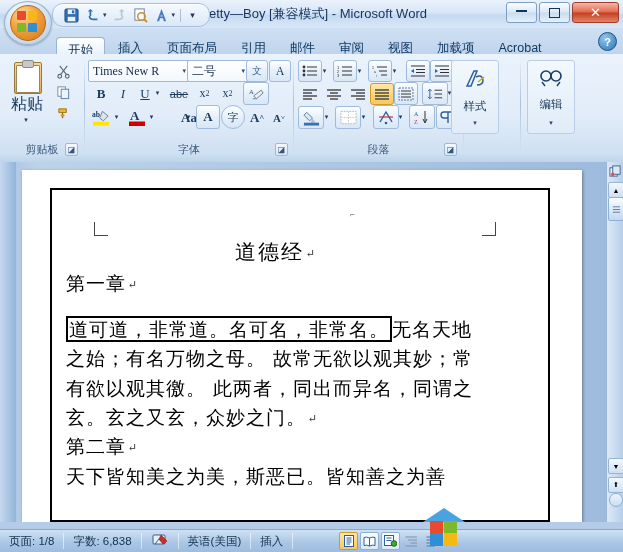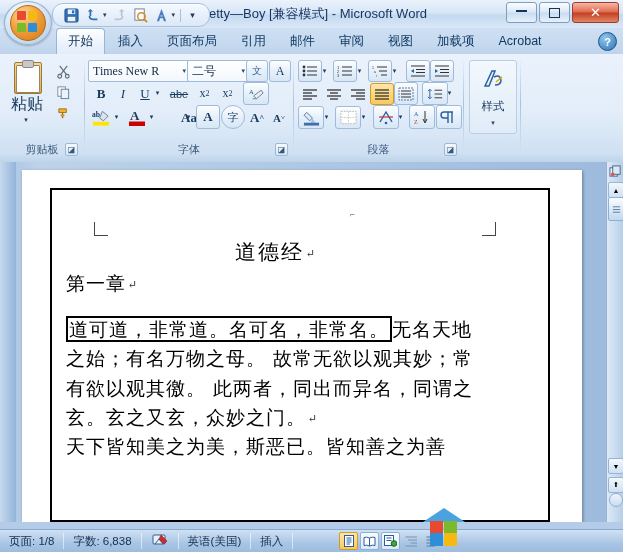--- a/index.html
+++ b/index.html
@@ -42,21 +42,21 @@
     background:linear-gradient(180deg,#fbfdff,#dbe8f6 48%,#c9dcf0 52%,#e6f0fb);
     display:flex;align-items:center;justify-content:center;color:#123; font-size:11px;}
   .wbtn.close{width:45px;border:1px solid #a03b30;
     background:linear-gradient(180deg,#f6b7a5,#e06a4e 48%,#c33f21 52%,#e08466);
     color:#fff;font-weight:bold;font-size:13px;}
 
   
   .tabstrip{position:absolute;left:0;top:28px;width:623px;height:26px;
     background:linear-gradient(180deg,#cfe0f3,#bfd4ec);
     border-bottom:1px solid #9ab4d4;}
-  .tabs{position:absolute;left:56px;top:0;display:flex;height:26px;align-items:center;}
+  .tabs{position:absolute;left:56px;top:9px;display:flex;height:26px;align-items:flex-start;}
   .tab{height:22px;line-height:22px;padding:0 11px;font-size:12.5px;color:#123a63;
     border-radius:4px 4px 0 0;margin-right:2px;white-space:nowrap;}
   .tab.active{background:#e8f1fb;border:1px solid #9ab4d4;border-bottom:none;
     height:25px;line-height:24px;color:#0d2c4f;
     background:linear-gradient(180deg,#ffffff,#eaf3fc 60%,#e3eefb);}
   .helpbtn{position:absolute;right:6px;top:4px;width:17px;height:17px;border-radius:50%;
     background:radial-gradient(circle at 35% 30%,#8fc6ef,#2e74b5);
     border:1px solid #1b5185;color:#fff;font-size:11px;font-weight:bold;
     display:flex;align-items:center;justify-content:center;}
 
@@ -501,55 +501,74 @@
           <svg width="18" height="17" viewBox="0 0 18 17">
               <path d="M13 3 L4 3 Q1 3 1 6 Q1 9 4 9 L8 9 M8 3 L8 14 M12 3 L12 14" stroke="#2b5fa0" stroke-width="1.4" fill="none"></path>
             </svg>
         </div>
       </div>
       <div class="glabel">段落</div>
       <div class="dlg" style="right:4px;">◪</div>
     </div>
     <div class="gdiv" style="left:463px;"></div>
 
-    <div class="group" style="left:466px;width:52px;text-align:right;">
+    <div class="group" style="left:448px;width:52px;text-align:right;">
       <div class="gbody">
         <div class="bigbtn" style="left:3px;">
           <div class="bico">
             <svg width="24" height="22" viewBox="0 0 24 22">
                 <path d="M4 18 L11 3 L14 3 L8 18 Z" fill="none" stroke="#2b5fa0" stroke-width="1.5"></path>
                 <path d="M13 9 Q19 6 20 12 Q20 17 14 17" fill="none" stroke="#2b5fa0" stroke-width="1.5"></path>
                 <path d="M15 14 L21 9" stroke="#e0a800" stroke-width="1.5"></path>
               </svg>
           </div>
           <div class="blbl">样式</div>
           <div class="bcar">▾</div>
         </div>
       </div>
     </div>
     <div class="gdiv" style="left:520px;"></div>
 
+    <div class="group" style="left:523px;width:56px;">
+      <div class="gbody">
+        <div class="bigbtn" style="left:4px;">
+          <div class="bico">
+            <svg width="24" height="20" viewBox="0 0 24 20">
+                <circle cx="7" cy="8" r="5" fill="none" stroke="#1b3e66" stroke-width="1.6"></circle>
+                <circle cx="17" cy="8" r="5" fill="none" stroke="#1b3e66" stroke-width="1.6"></circle>
+                <line x1="11" y1="8" x2="13" y2="8" stroke="#1b3e66" stroke-width="1.6"></line>
+                <path d="M3 14 L6 18 M21 14 L18 18" stroke="#1b3e66" stroke-width="1.4"></path>
+              </svg>
+          </div>
+          <div class="blbl">编辑</div>
+          <div class="bcar">▾</div>
+        </div>
+      </div>
+    </div>
   </div>
 
   <div class="docarea">
     <div class="page">
       <div class="textframe"></div>
       <div class="hdrmark">⌐</div>
       <div class="corner tl"></div>
       <div class="corner tr"></div>
 
       <div class="doctext">
         <div class="dt-title">
           <span>道德经</span><span class="pilcrow">↵</span>
         </div>
         <div class="dt-h" style="margin-top:4px;">
           <span>第一章</span><span class="pilcrow">↵</span>
         </div>
         <div class="dt-p" style="margin-top:16px;">
           <span class="boxsel">道可道，非常道。名可名，非常名。</span><span>无名天地之始；有名万物之母。 故常无欲以观其妙；常有欲以观其徼。 此两者，同出而异名，同谓之玄。玄之又玄，众妙之门。</span><span class="pilcrow">↵</span>
+        </div>
+        <div class="dt-h">
+          <span>第二章</span><span class="pilcrow">↵</span>
         </div>
         <div class="dt-p">
           <span>天下皆知美之为美，斯恶已。皆知善之为善</span>
         </div>
       </div>
     </div>
   </div>
 
   <div class="vscroll">
     <div class="objbrowse">

